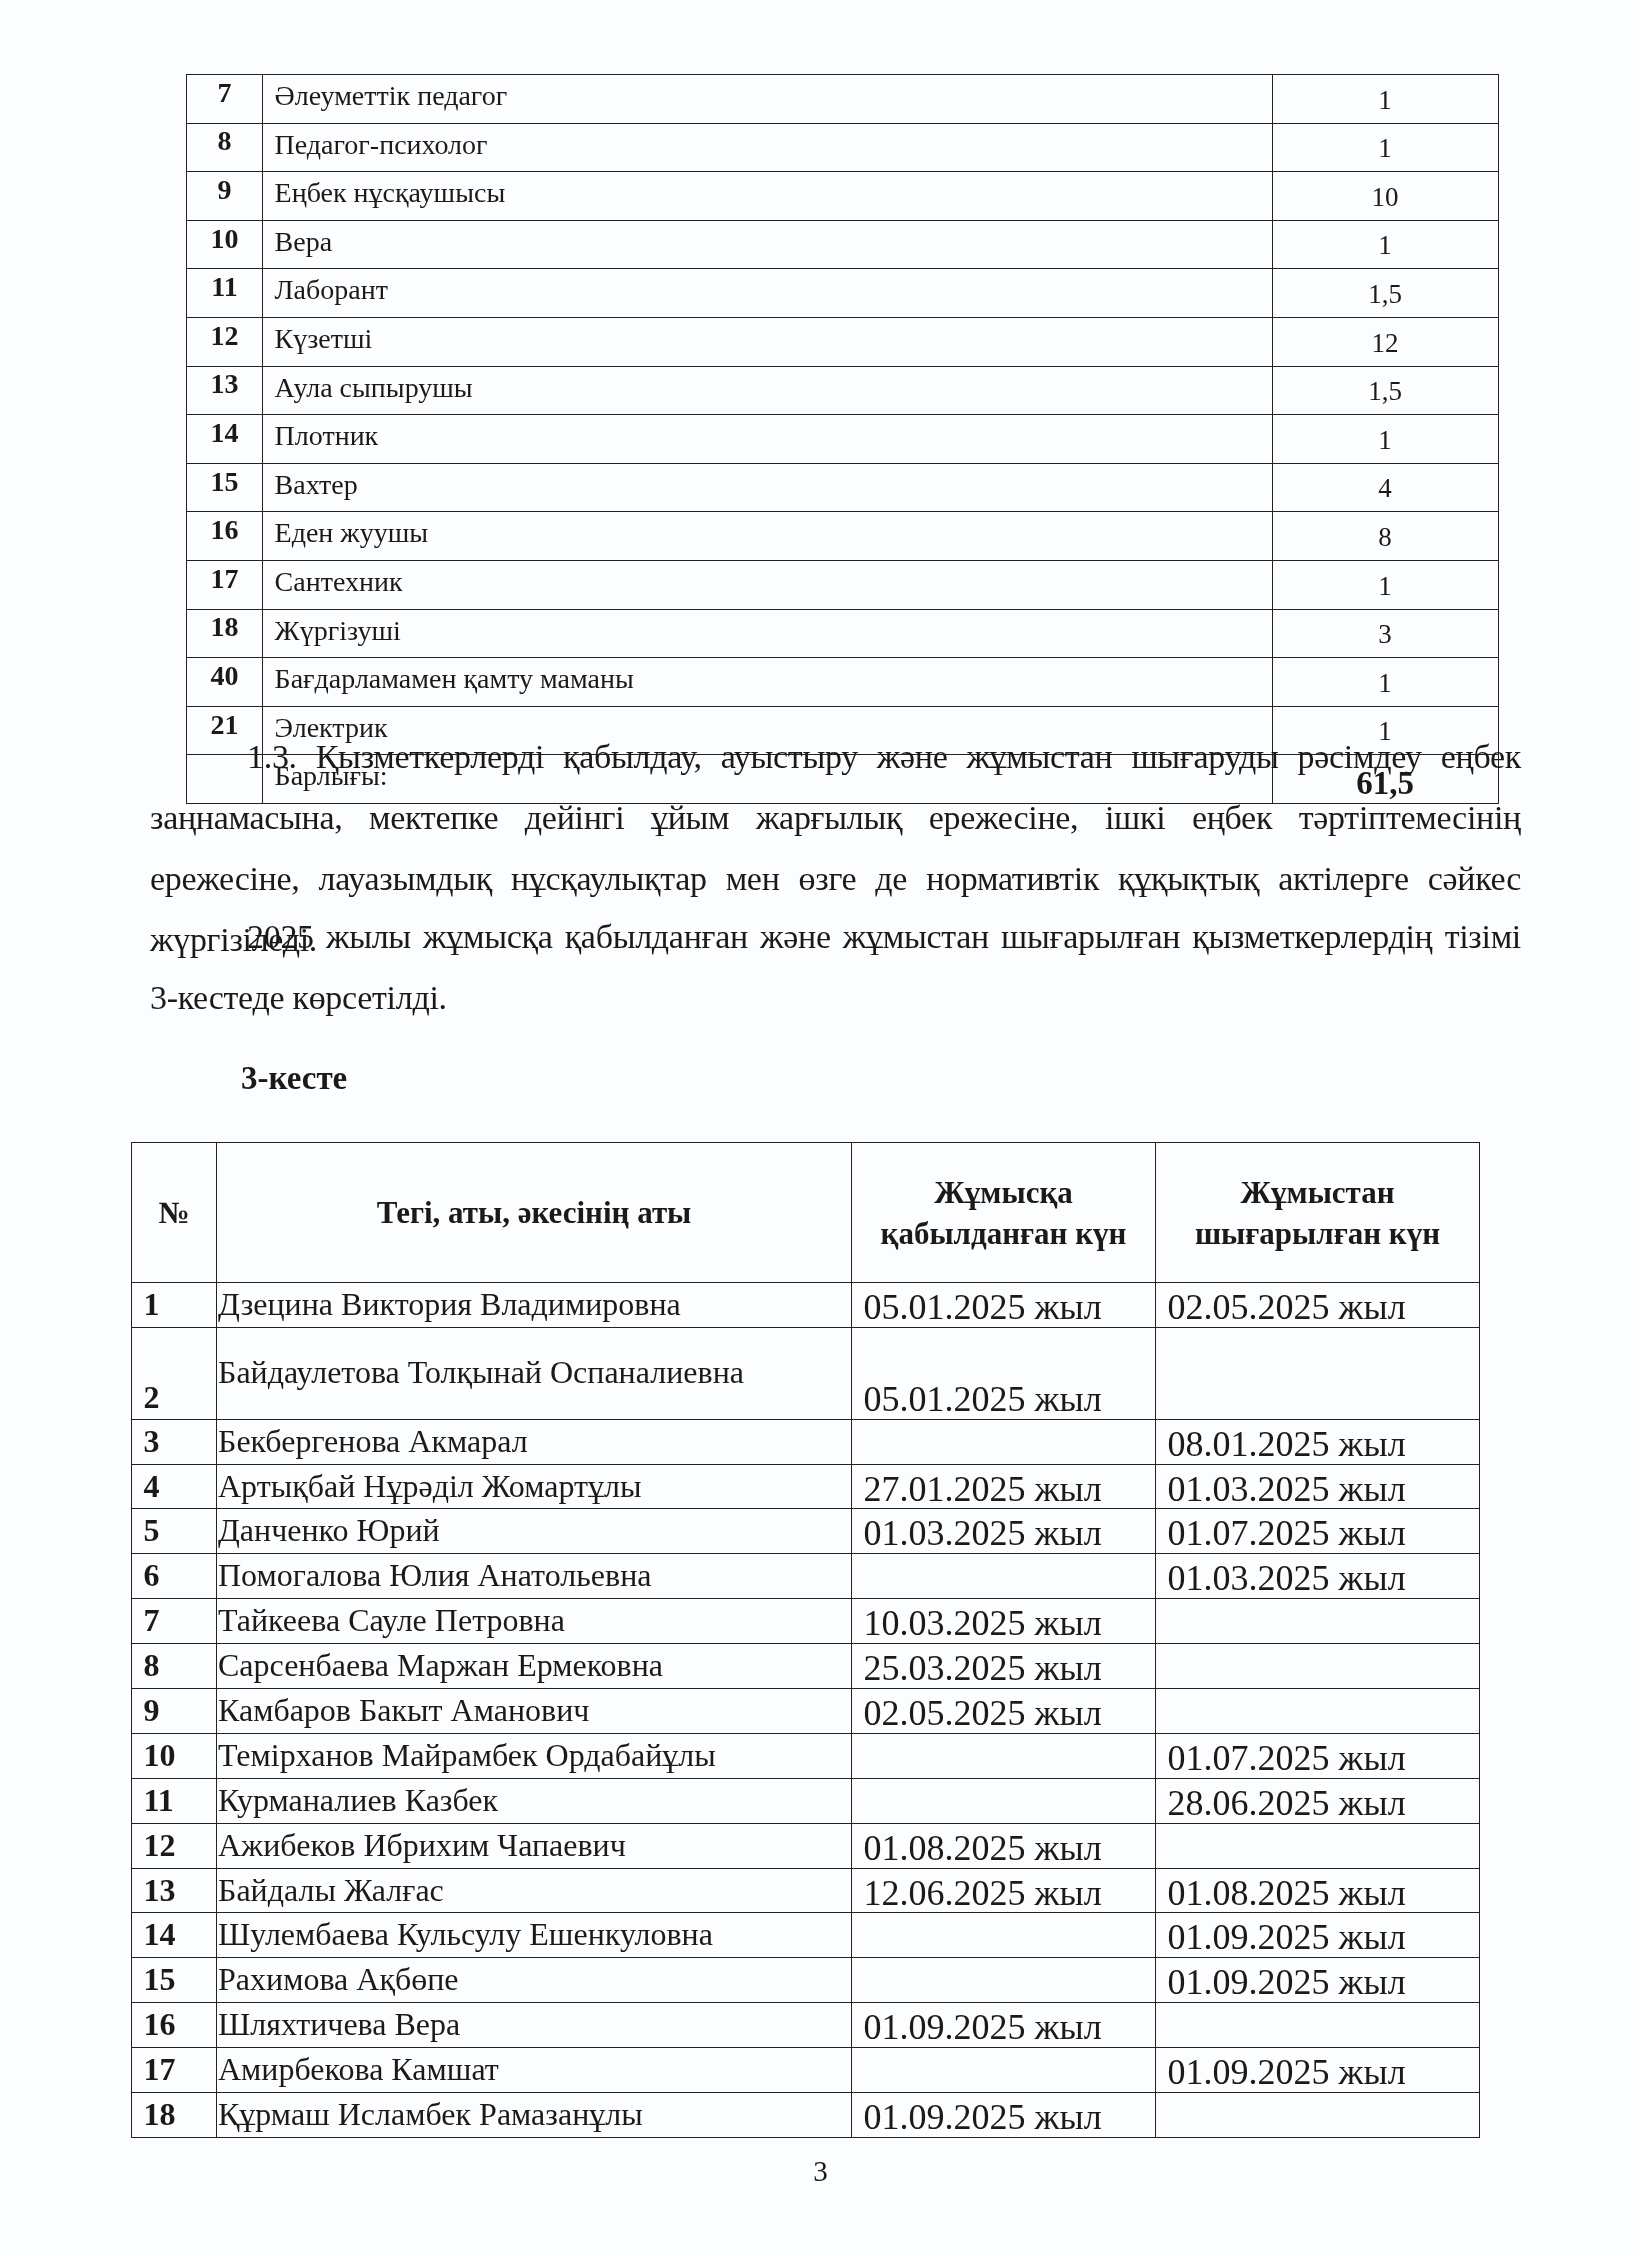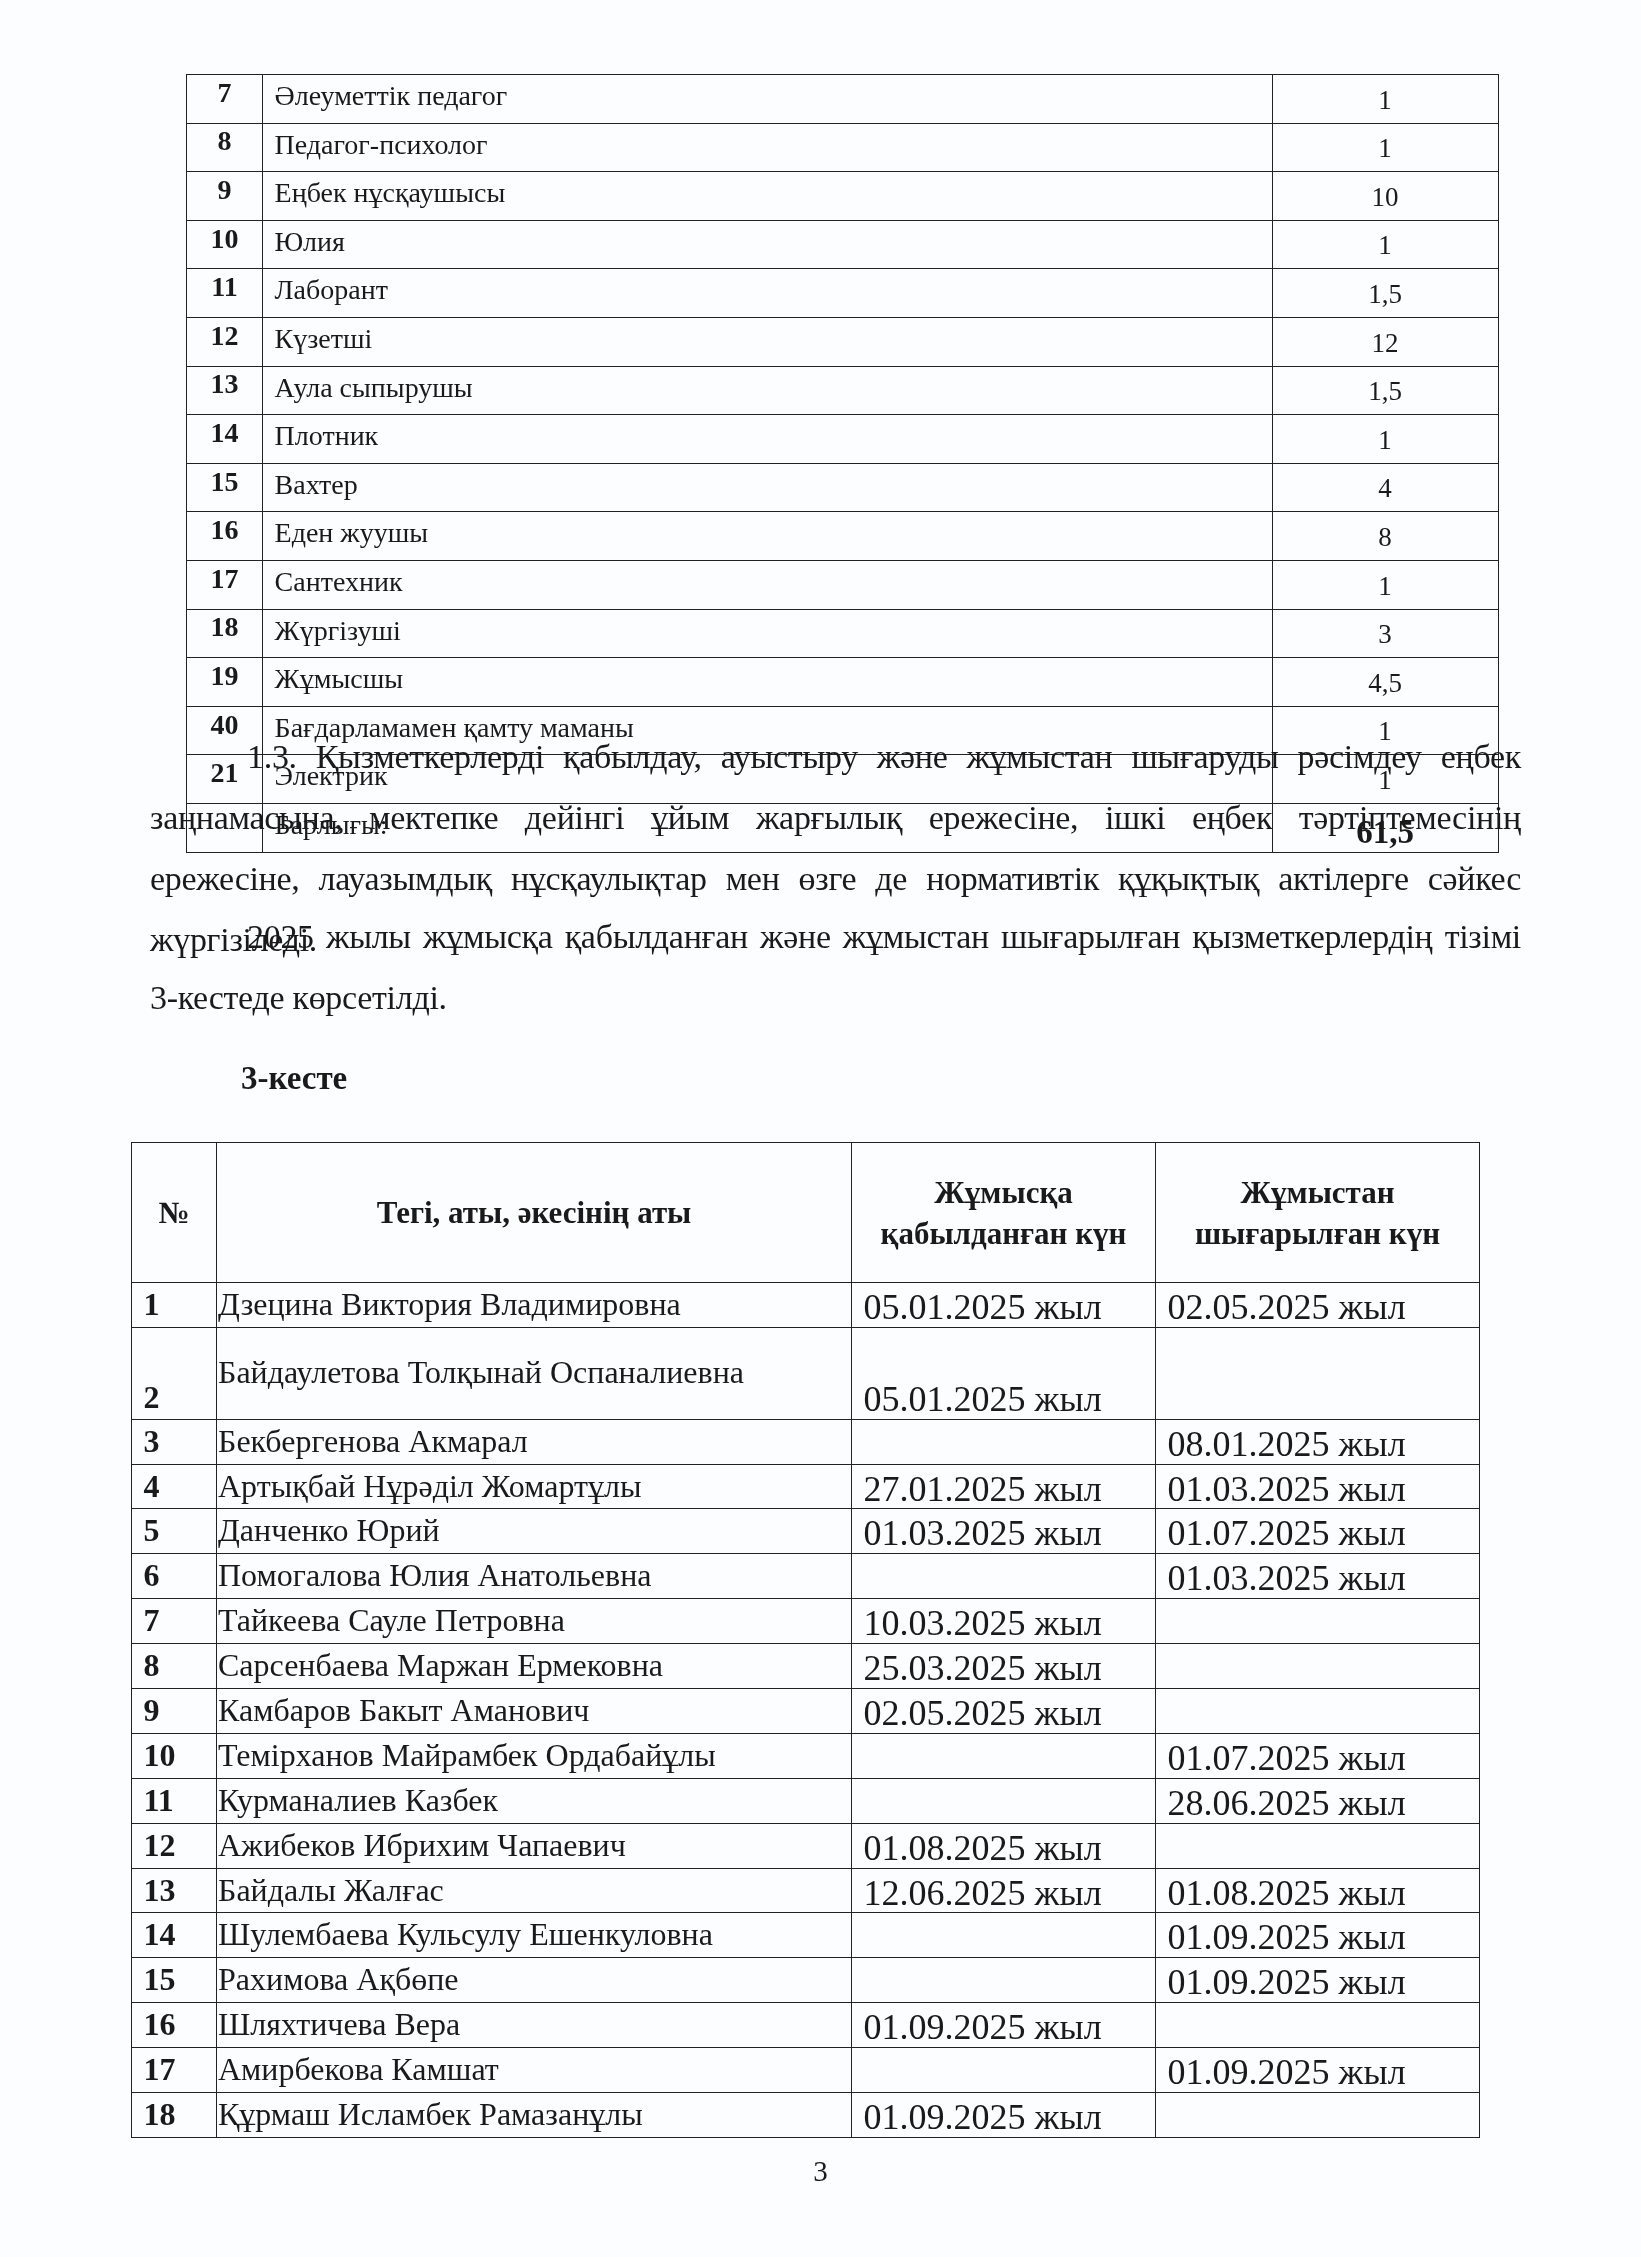--- a/index.html
+++ b/index.html
@@ -67,21 +67,21 @@
         <td class="name">Педагог-психолог</td>
         <td class="val">1</td>
       </tr>
     <tr>
         <td class="num">9</td>
         <td class="name">Еңбек нұсқаушысы</td>
         <td class="val">10</td>
       </tr>
     <tr>
         <td class="num">10</td>
-        <td class="name">Юлия</td>
+        <td class="name">Вера</td>
         <td class="val">1</td>
       </tr>
     <tr>
         <td class="num">11</td>
         <td class="name">Лаборант</td>
         <td class="val">1,5</td>
       </tr>
     <tr>
         <td class="num">12</td>
         <td class="name">Күзетші</td>
@@ -109,25 +109,20 @@
       </tr>
     <tr>
         <td class="num">17</td>
         <td class="name">Сантехник</td>
         <td class="val">1</td>
       </tr>
     <tr>
         <td class="num">18</td>
         <td class="name">Жүргізуші</td>
         <td class="val">3</td>
-      </tr>
-    <tr>
-        <td class="num">19</td>
-        <td class="name">Жұмысшы</td>
-        <td class="val">4,5</td>
       </tr>
     <tr>
         <td class="num">40</td>
         <td class="name">Бағдарламамен қамту маманы</td>
         <td class="val">1</td>
       </tr>
     <tr>
         <td class="num">21</td>
         <td class="name">Электрик</td>
         <td class="val">1</td>

